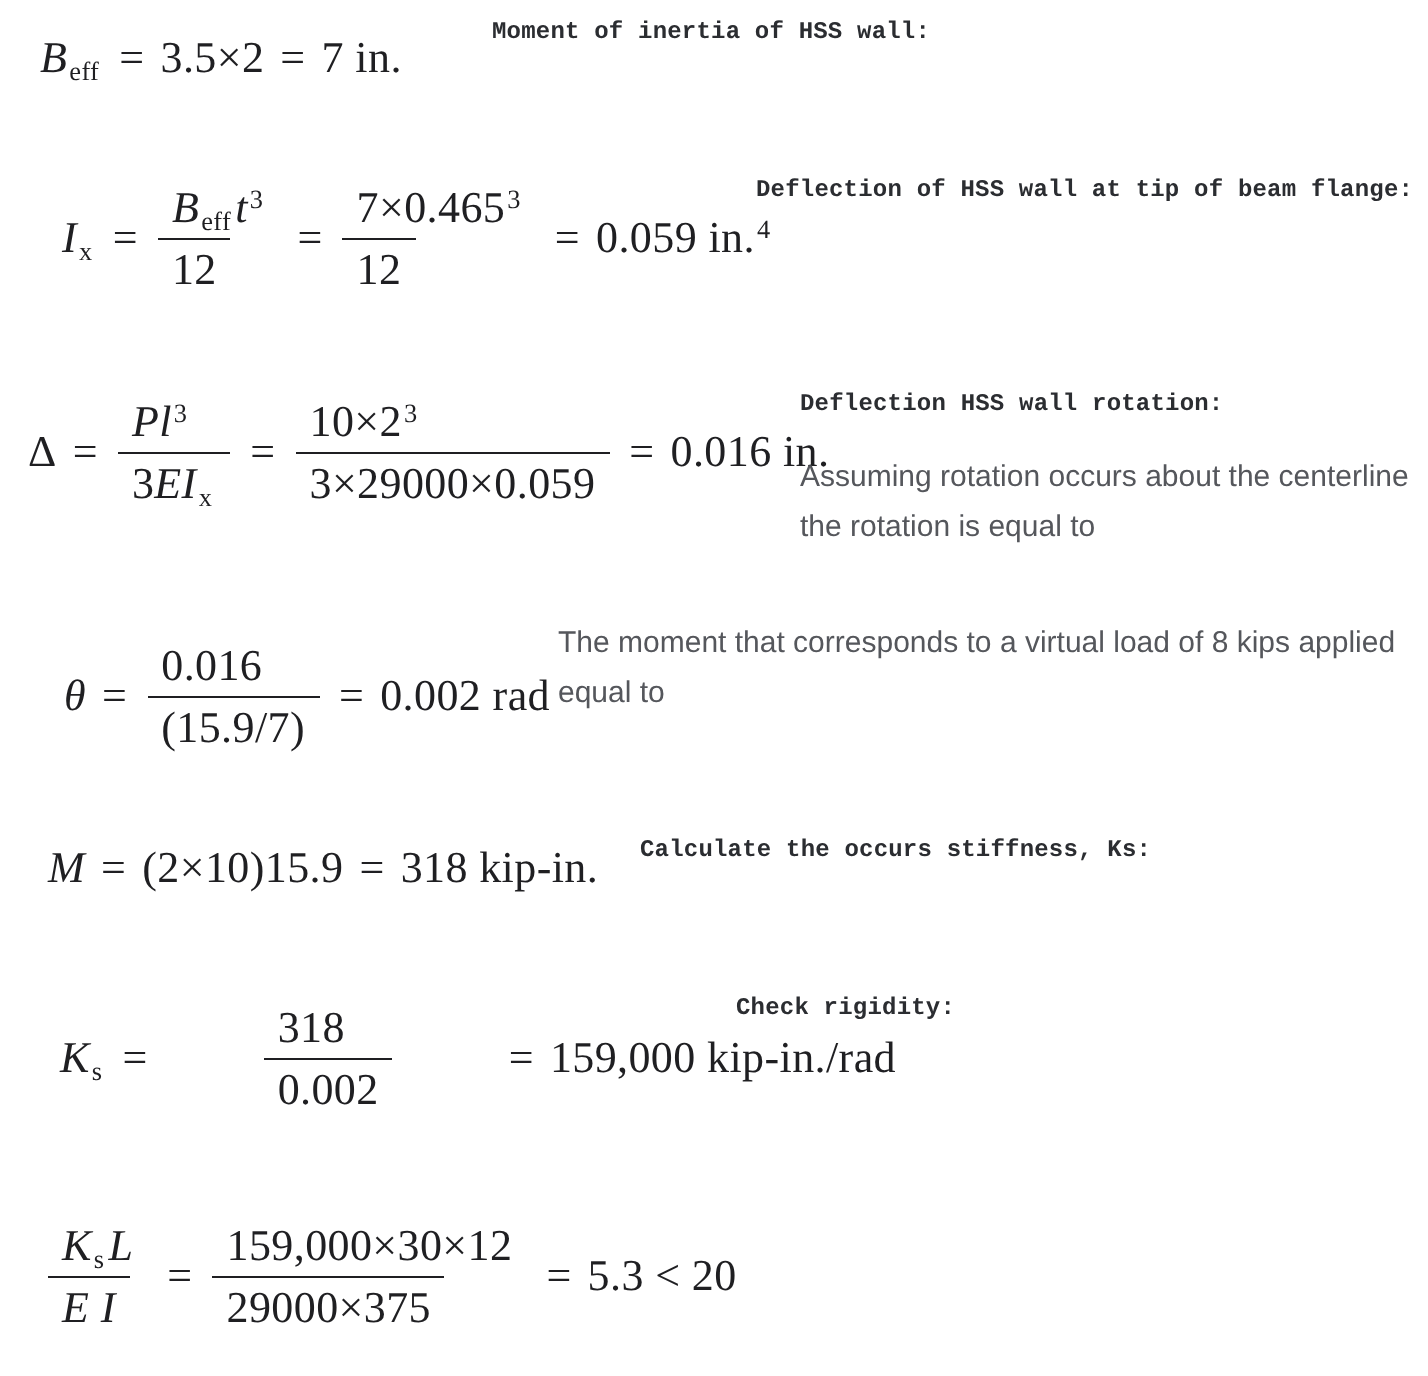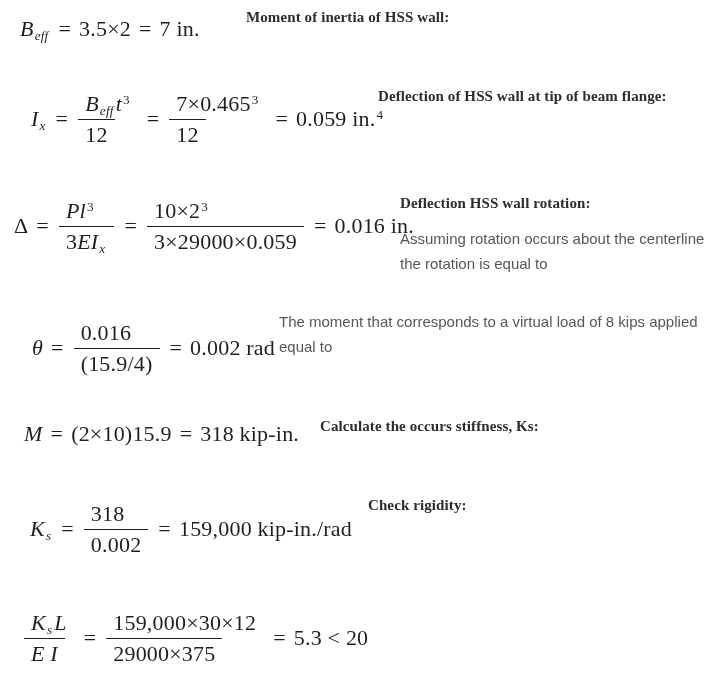--- a/index.html
+++ b/index.html
@@ -20,41 +20,41 @@
     font-size: 22px;
     color: var(--math, #1f1f22);
     letter-spacing: 0.2px;
     white-space: pre;
   }
   .run { white-space: pre; }
   .v  { font-style: italic; }
   .n  { font-style: normal; }
   .op { margin: 0 8px; }
   .sub {
-    font-size: 0.60em; font-style: italic;
+    font-size: 0.60em; 
     position: relative; top: 0.33em;
     margin: 0 2px 0 1px;
   }
   .sup {
     font-size: 0.60em; font-style: normal;
     position: relative; top: -0.55em;
     margin-left: 1px;
   }
   .frac {
     display: inline-flex; flex-direction: column;
     align-items: flex-start; margin: 0 2px;
   }
   .fnum { padding: 0 7px 1px; line-height: 1.25; text-align: center; }
   .fden { border-top: 1.5px solid currentColor; padding: 1px 7px 0; line-height: 1.25; text-align: center; }
 
   
   .heading {
     position: absolute;
-    font-family: Liberation Serif, serif;
-    font-size: 15px; font-weight: 700;
+    font-family: Liberation Mono, monospace;
+    font-size: 12px; font-weight: 700;
     color: var(--heading, #2b2d31);
     letter-spacing: 0.1px;
   }
   .note {
     position: absolute;
     font-family: "Liberation Sans", "DejaVu Sans", sans-serif;
     font-size: 15px; font-weight: 400;
     color: var(--body, #55575c);
     line-height: 25px;
   }
@@ -64,40 +64,40 @@
   #lbl1 { left: 246px; top: 9px;   }
   #eq2  { left: 31px;  top: 90px;  }
   #lbl2 { left: 378px; top: 88px;  }
   #eq3  { left: 14px;  top: 197px; }
   #lbl3 { left: 400px; top: 195px; }
   #lbl3b{ left: 400px; top: 226px; width: 318px; }
   #eq4  { left: 32px;  top: 319px; }
   #lbl4 { left: 279px; top: 309px; width: 432px; }
   #eq5  { left: 24px;  top: 421px; }
   #lbl5 { left: 320px; top: 418px; }
-  #eq6  { left: 30px;  top: 500px; }
+  #eq6  { left: 30px;  top: 500px; gap: 48px; }
   #lbl6 { left: 368px; top: 497px; }
   #eq7  { left: 22px;  top: 609px; }
 </style>
 </head>
 <body style="--math: #1f1f22; --heading: #2b2d31; --body: #55575c;">
 
 <div class="page">
 
   <div class="eq" id="eq1"><span class="run"><span class="v">B</span><span class="sub">eff</span><span class="op">=</span><span class="n">3.5×2</span><span class="op">=</span><span class="n">7 in.</span></span></div>
   <div class="heading" id="lbl1">Moment of inertia of HSS wall:</div>
 
   <div class="eq" id="eq2"><span class="run"><span class="v">I</span><span class="sub">x</span><span class="op">=</span></span><span class="frac"><span class="fnum"><span class="run"><span class="v">B</span><span class="sub">eff</span><span class="v">t</span><span class="sup">3</span></span></span><span class="fden"><span class="run"><span class="n">12</span></span></span></span><span class="run"><span class="op">=</span></span><span class="frac"><span class="fnum"><span class="run"><span class="n">7×0.465</span><span class="sup">3</span></span></span><span class="fden"><span class="run"><span class="n">12</span></span></span></span><span class="run"><span class="op">=</span><span class="n">0.059 in.</span><span class="sup">4</span></span></div>
   <div class="heading" id="lbl2">Deflection of HSS wall at tip of beam flange:</div>
 
   <div class="eq" id="eq3"><span class="run"><span class="n">Δ</span><span class="op">=</span></span><span class="frac"><span class="fnum"><span class="run"><span class="v">P</span><span class="v">l</span><span class="sup">3</span></span></span><span class="fden"><span class="run"><span class="n">3</span><span class="v">EI</span><span class="sub">x</span></span></span></span><span class="run"><span class="op">=</span></span><span class="frac"><span class="fnum"><span class="run"><span class="n">10×2</span><span class="sup">3</span></span></span><span class="fden"><span class="run"><span class="n">3×29000×0.059</span></span></span></span><span class="run"><span class="op">=</span><span class="n">0.016 in.</span></span></div>
   <div class="heading" id="lbl3">Deflection HSS wall rotation:</div>
   <div class="note" id="lbl3b">Assuming rotation occurs about the centerline the rotation is equal to</div>
 
-  <div class="eq" id="eq4"><span class="run"><span class="v">θ</span><span class="op">=</span></span><span class="frac"><span class="fnum"><span class="run"><span class="n">0.016</span></span></span><span class="fden"><span class="run"><span class="n">(15.9/4)</span></span></span></span><span class="run"><span class="op">=</span><span class="n">0.002 rad</span></span></div>
+  <div class="eq" id="eq4"><span class="run"><span class="v">θ</span><span class="op">=</span></span><span class="frac"><span class="fnum"><span class="run"><span class="n">0.016</span></span></span><span class="fden"><span class="run"><span class="n">(15.9/7)</span></span></span></span><span class="run"><span class="op">=</span><span class="n">0.002 rad</span></span></div>
   <div class="note" id="lbl4">The moment that corresponds to a virtual load of 8 kips applied equal to</div>
 
   <div class="eq" id="eq5"><span class="run"><span class="v">M</span><span class="op">=</span><span class="n">(2×10)15.9</span><span class="op">=</span><span class="n">318 kip-in.</span></span></div>
   <div class="heading" id="lbl5">Calculate the occurs stiffness, Ks:</div>
 
   <div class="eq" id="eq6"><span class="run"><span class="v">K</span><span class="sub">s</span><span class="op">=</span></span><span class="frac"><span class="fnum"><span class="run"><span class="n">318</span></span></span><span class="fden"><span class="run"><span class="n">0.002</span></span></span></span><span class="run"><span class="op">=</span><span class="n">159,000 kip-in./rad</span></span></div>
   <div class="heading" id="lbl6">Check rigidity:</div>
 
   <div class="eq" id="eq7"><span class="frac"><span class="fnum"><span class="run"><span class="v">K</span><span class="sub">s</span><span class="v">L</span></span></span><span class="fden"><span class="run"><span class="v">E I</span></span></span></span><span class="run"><span class="op">=</span></span><span class="frac"><span class="fnum"><span class="run"><span class="n">159,000×30×12</span></span></span><span class="fden"><span class="run"><span class="n">29000×375</span></span></span></span><span class="run"><span class="op">=</span><span class="n">5.3 &lt; 20</span></span></div>
 

